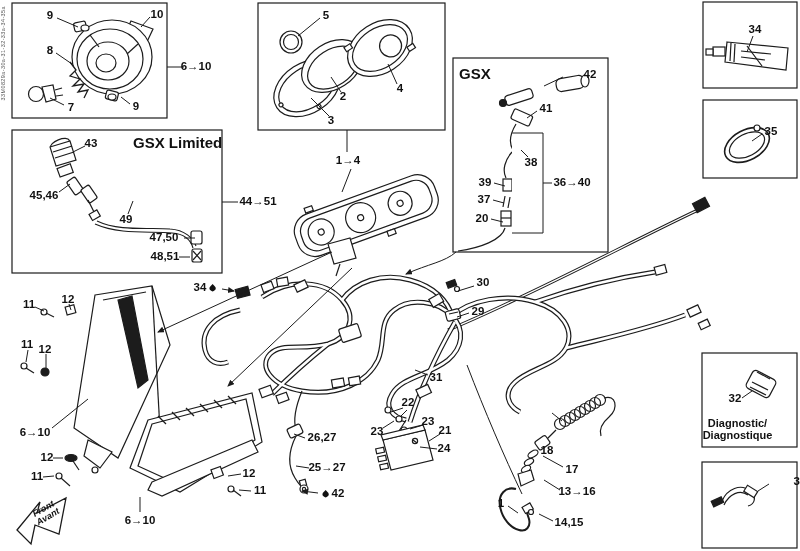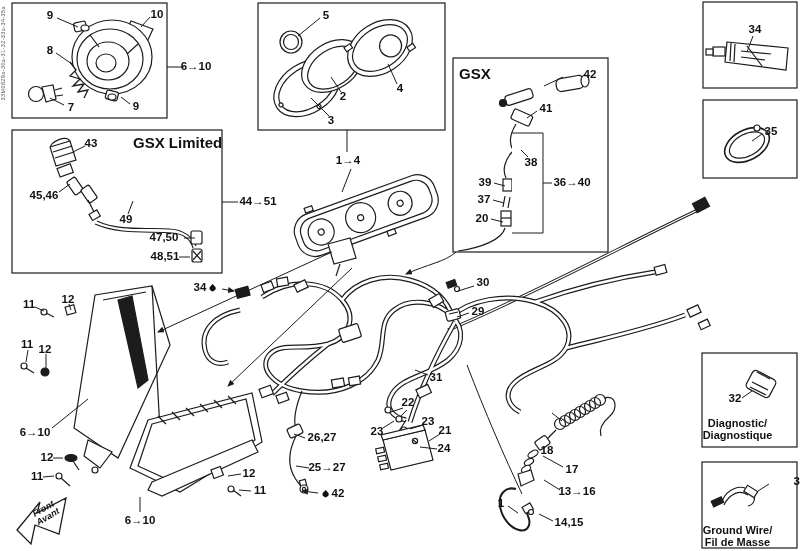--- a/index.html
+++ b/index.html
@@ -379,24 +379,20 @@
 </svg>
 
 <div class="box-title" style="left:459px;top:65px;">GSX</div>
 <div class="box-title" style="left:133px;top:134px;">GSX Limited</div>
 
 
 <div class="caption" style="left:702px;top:417px;">
   <div>Diagnostic/</div>
   <div>Diagnostique</div>
 </div>
-<div class="caption" style="left:702px;top:524px;">
-  <div>Ground Wire/</div>
-  <div>Fil de Masse</div>
-</div>
 
 <div class="front-label">
   <div>Front</div>
   <div>Avant</div>
 </div>
 
 <div class="side-code">33M0829a-30a-31-32-33a-34-35a</div>
 
 <div class="lbl-layer" id="callout-layer">
       <div class="callout" style="left: 50px; top: 16px;">

